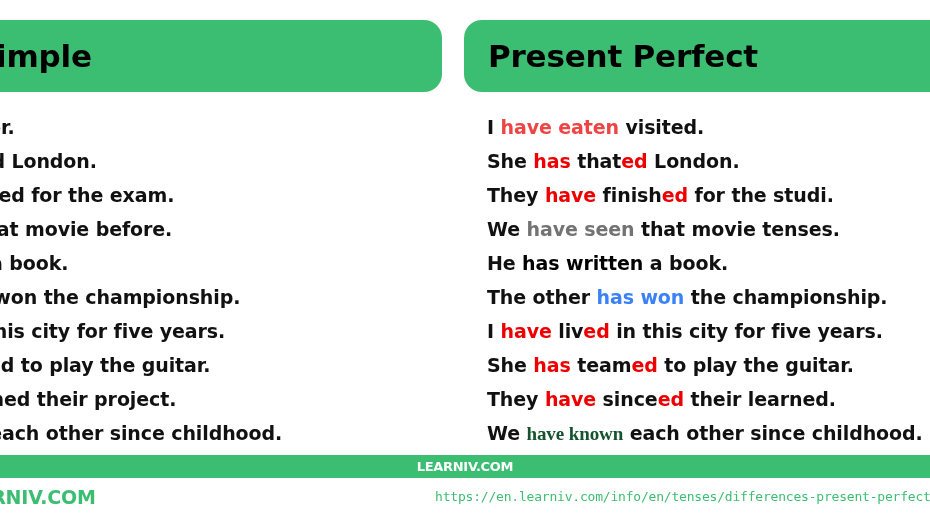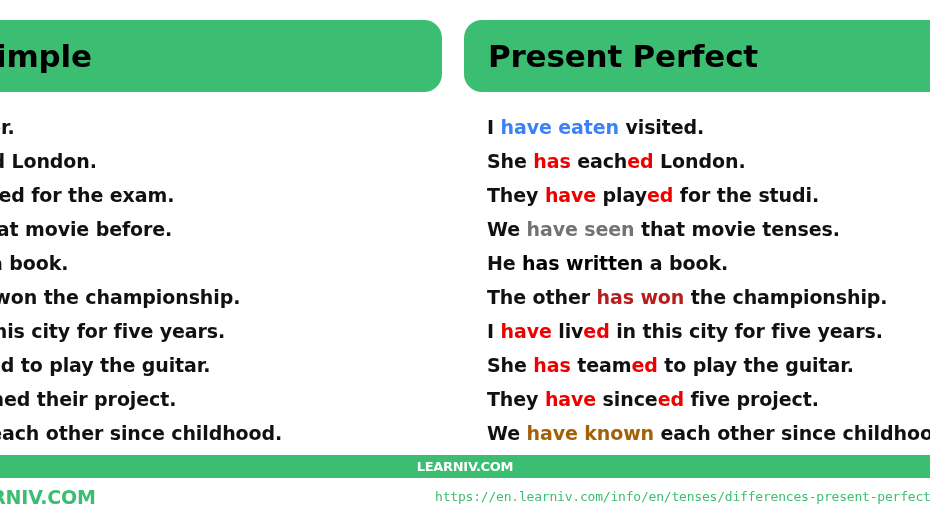--- a/index.html
+++ b/index.html
@@ -146,30 +146,30 @@
         <div class="sentence"><span>They finished their project.</span></div>
         <div class="sentence"><span>We knew each other since childhood.</span></div>
       </div>
     </div>
 
     <div class="column">
       <div class="col-header" style="background: rgb(60, 190, 114);">
         <div class="col-header-title">Present Perfect</div>
       </div>
       <div class="sentences">
-        <div class="sentence"><span>I </span><span class="hl" style="color: #3b82f6;">have eaten</span><span> visited.</span></div>
-        <div class="sentence"><span>She </span><span class="hl" style="color: rgb(238, 0, 0);">has</span><span> each</span><span class="hl" style="color: rgb(238, 0, 0);">ed</span><span> London.</span></div>
-        <div class="sentence"><span>They </span><span class="hl" style="color: rgb(238, 0, 0);">have</span><span> play</span><span class="hl" style="color: rgb(238, 0, 0);">ed</span><span> for the studi.</span></div>
+        <div class="sentence"><span>I </span><span class="hl" style="color: #ef4444;">have eaten</span><span> visited.</span></div>
+        <div class="sentence"><span>She </span><span class="hl" style="color: rgb(238, 0, 0);">has</span><span> that</span><span class="hl" style="color: rgb(238, 0, 0);">ed</span><span> London.</span></div>
+        <div class="sentence"><span>They </span><span class="hl" style="color: rgb(238, 0, 0);">have</span><span> finish</span><span class="hl" style="color: rgb(238, 0, 0);">ed</span><span> for the studi.</span></div>
         <div class="sentence"><span>We </span><span class="hl" style="color: #737373;">have seen</span><span> that movie tenses.</span></div>
         <div class="sentence"><span>He </span><span class="hl" style="color: #000000;">has written</span><span> a book.</span></div>
-        <div class="sentence"><span>The other </span><span class="hl" style="color: #b91c1c;">has won</span><span> the championship.</span></div>
+        <div class="sentence"><span>The other </span><span class="hl" style="color: #3b82f6;">has won</span><span> the championship.</span></div>
         <div class="sentence"><span>I </span><span class="hl" style="color: rgb(238, 0, 0);">have</span><span> liv</span><span class="hl" style="color: rgb(238, 0, 0);">ed</span><span> in this city for five years.</span></div>
         <div class="sentence"><span>She </span><span class="hl" style="color: rgb(238, 0, 0);">has</span><span> team</span><span class="hl" style="color: rgb(238, 0, 0);">ed</span><span> to play the guitar.</span></div>
-        <div class="sentence"><span>They </span><span class="hl" style="color: rgb(238, 0, 0);">have</span><span> since</span><span class="hl" style="color: rgb(238, 0, 0);">ed</span><span> five project.</span></div>
-        <div class="sentence"><span>We </span><span class="hl" style="color: #a16207;">have known</span><span> each other since childhood.</span></div>
+        <div class="sentence"><span>They </span><span class="hl" style="color: rgb(238, 0, 0);">have</span><span> since</span><span class="hl" style="color: rgb(238, 0, 0);">ed</span><span> their learned.</span></div>
+        <div class="sentence"><span>We </span><span class="hl" style="color: #14532d; font-family: Liberation Serif, serif;">have known</span><span> each other since childhood.</span></div>
       </div>
     </div>
 
   </div>
 </div>
 
 <div id="brand-bar" style="background: rgb(60, 190, 114);">
   <span id="brand-bar-label" style="color: rgb(255, 255, 255);">LEARNIV.COM</span>
 </div>
 

